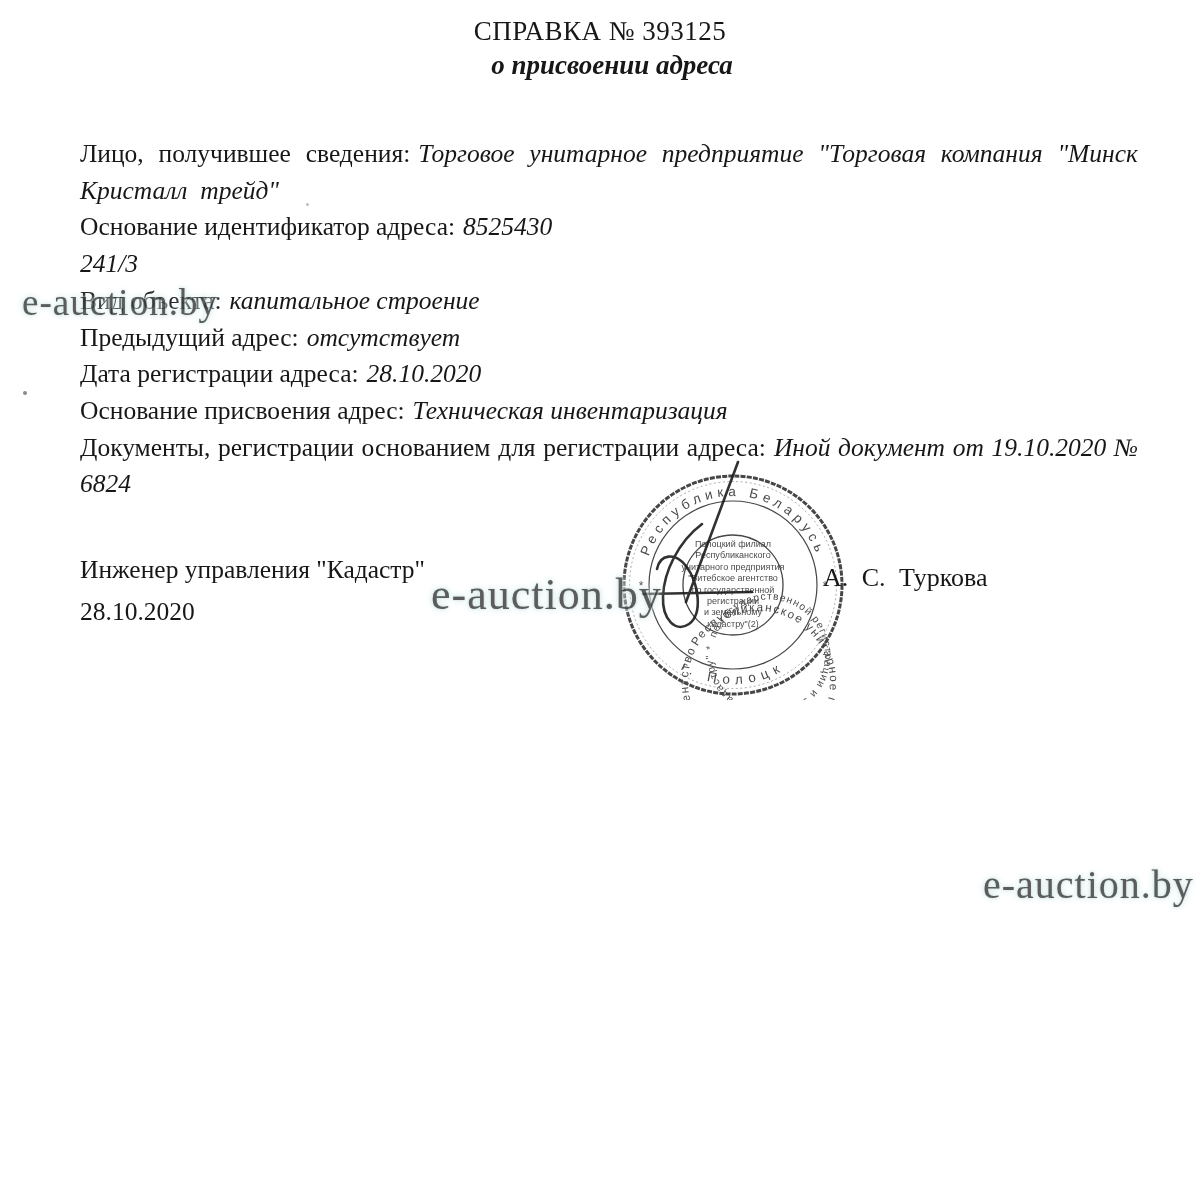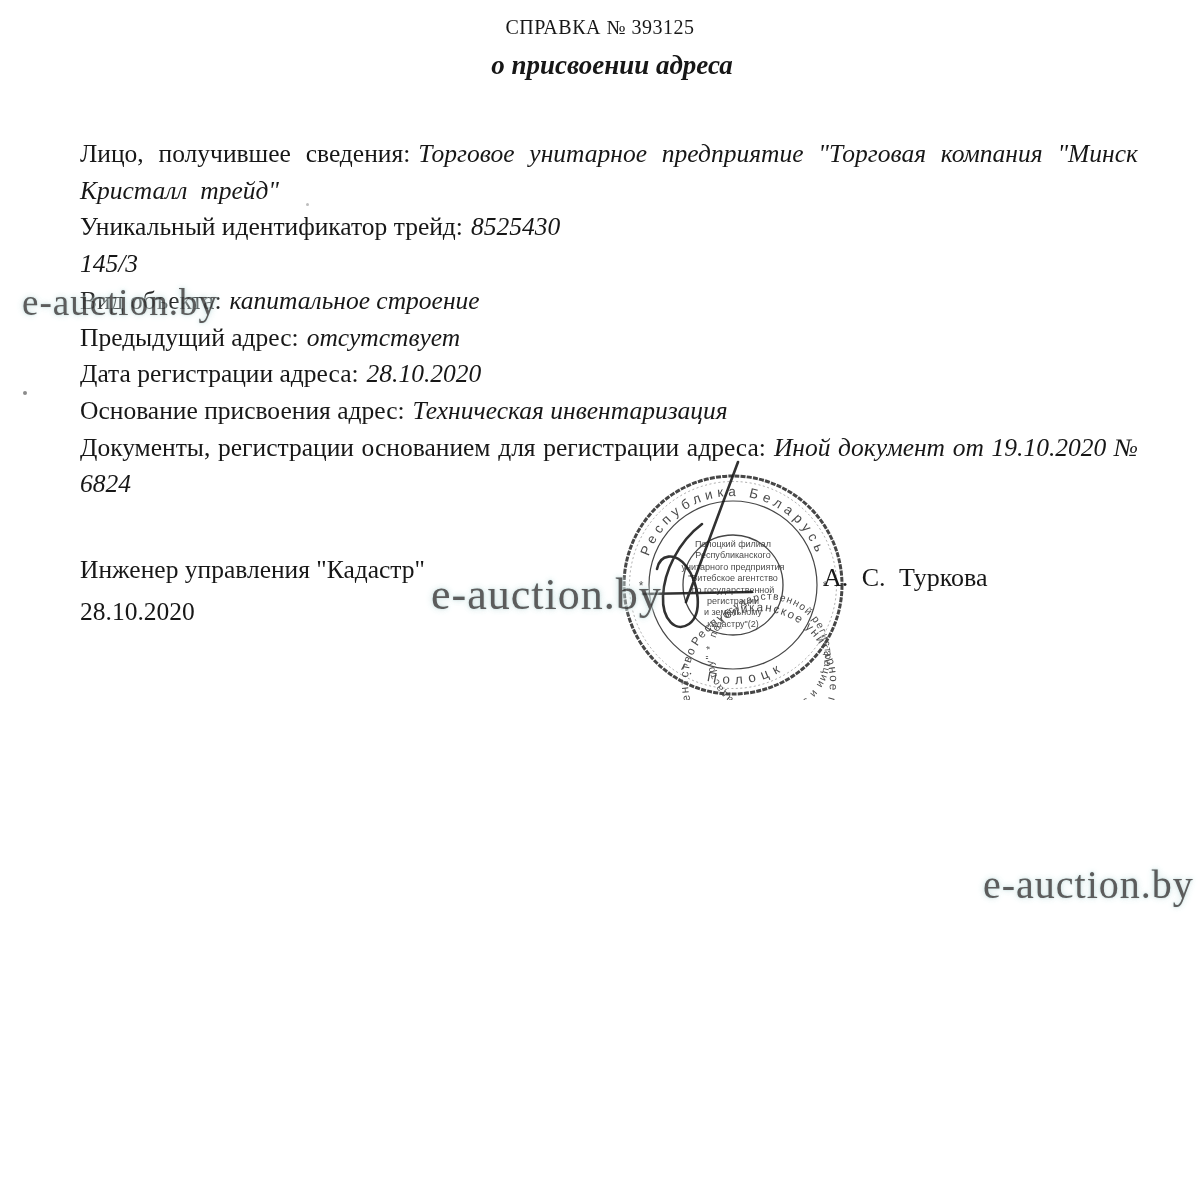--- a/index.html
+++ b/index.html
@@ -2,21 +2,21 @@
 <html><head>
 <meta charset="utf-8">
 <style>
   html,body{margin:0;padding:0;background:#ffffff;}
   .page{
     position:relative;width:1200px;height:1200px;background:#fff;
     font-family:"Liberation Serif",serif;color:#171717;overflow:hidden;
   }
   .doc-title{
     position:absolute;top:16px;left:0;width:100%;text-align:center;
-    font-size:20px;letter-spacing:0.5px;
+    font-size:27px;letter-spacing:0.5px;
   }
   .doc-subtitle{
     position:absolute;top:50px;left:12px;width:100%;text-align:center;
     font-size:27px;font-weight:bold;font-style:italic;
   }
   .bodytext{
     position:absolute;left:80px;top:136px;width:1058px;
     font-size:25.5px;line-height:36.7px;
   }
   .line{white-space:pre-wrap;}
@@ -46,22 +46,22 @@
 <body>
 
 <div class="page">
 
   <div class="doc-title">СПРАВКА № 393125</div>
   <div class="doc-subtitle">о присвоении адреса</div>
 
   <div class="bodytext">
     <div class="line just"><span class="lbl">Лицо, получившее сведения:</span><span class="val">Торговое унитарное предприятие "Торговая компания "Минск</span></div>
     <div class="line"><span class="lbl"></span><span class="val">Кристалл  трейд"</span></div>
-    <div class="line"><span class="lbl">Уникальный идентификатор трейд:</span><span class="val">8525430</span></div>
-    <div class="line"><span class="lbl"></span><span class="val">145/3</span></div>
+    <div class="line"><span class="lbl">Основание идентификатор адреса:</span><span class="val">8525430</span></div>
+    <div class="line"><span class="lbl"></span><span class="val">241/3</span></div>
     <div class="line"><span class="lbl">Вид объекта:</span><span class="val">капитальное строение</span></div>
     <div class="line"><span class="lbl">Предыдущий адрес:</span><span class="val">отсутствует</span></div>
     <div class="line"><span class="lbl">Дата регистрации адреса:</span><span class="val">28.10.2020</span></div>
     <div class="line"><span class="lbl">Основание присвоения адрес:</span><span class="val">Техническая инвентаризация</span></div>
     <div class="line just"><span class="lbl">Документы, регистрации основанием для регистрации адреса:</span><span class="val">Иной документ  от 19.10.2020 № 6824</span></div>
   </div>
 
   <div class="sig-role">Инженер управления "Кадастр"</div>
   <div class="sig-date">28.10.2020</div>
   <div class="sig-name">А. С. Туркова</div>

